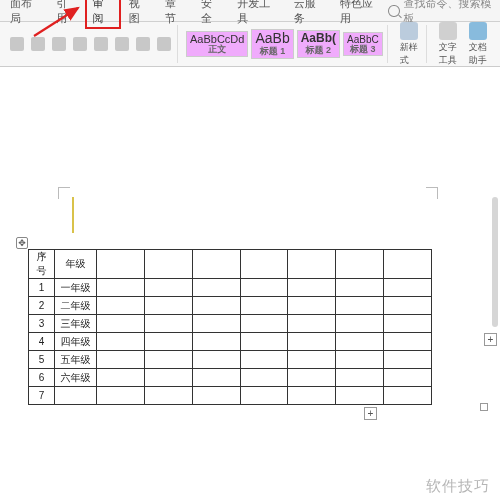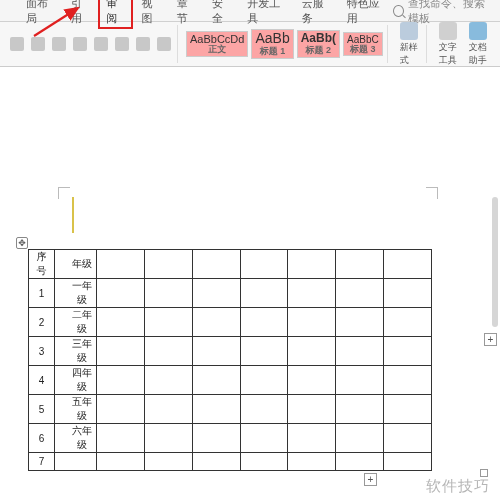--- a/index.html
+++ b/index.html
@@ -1,43 +1,43 @@
 <!DOCTYPE html>
 <html><head>
   <meta charset="utf-8">
   <style>
     * { margin: 0; padding: 0; box-sizing: border-box; font-family: "Microsoft YaHei", sans-serif; }
     body { width: 500px; height: 500px; background: #fff; overflow: hidden; position: relative; }
-    .tabs { display: flex; background: #f5f5f5; border-bottom: 1px solid #d0d0d0; height: 22px; font-size: 11px; align-items: center; padding-left: 18px; }
+    .tabs { display: flex; background: #f5f5f5; border-bottom: 1px solid #d0d0d0; height: 22px; font-size: 11px; align-items: center; padding-left: 2px; }
     .tab { padding: 3px 8px; color: #555; cursor: pointer; }
     .tab.highlighted { border: 2px solid #e02020; padding: 1px 6px; color: #333; }
     .arrow { position: absolute; top: 6px; left: 32px; pointer-events: none; z-index: 5; }
     .search-area { margin-left: auto; display: flex; align-items: center; font-size: 11px; color: #888; padding-right: 6px; gap: 4px; }
     .search-icon { width: 12px; height: 12px; border: 1.2px solid #888; border-radius: 50%; position: relative; }
     .search-icon::after { content:""; position:absolute; width:4px; height:1.2px; background:#888; bottom:-2px; right:-3px; transform: rotate(45deg); }
     .ribbon { display: flex; background: #f7f7f7; border-bottom: 1px solid #ccc; height: 45px; padding: 3px 4px; gap: 4px; font-size: 10px; color: #666; }
     .ribbon-group { display: flex; align-items: center; border-right: 1px solid #ddd; padding: 0 4px; gap: 3px; }
     .ribbon-btn { display:flex; flex-direction: column; align-items:center; justify-content:center; padding: 2px; cursor:pointer; }
     .ribbon-btn .ico { width:14px; height:14px; background:#c8c8c8; border-radius:2px; }
-    .style-box { border: 1px solid #ccc; padding: 1px 3px; text-align:center; line-height:1.1; background:#fca5a5; cursor:pointer; min-width:38px; }
+    .style-box { border: 1px solid #ccc; padding: 1px 3px; text-align:center; line-height:1.1; background:#f0abfc; cursor:pointer; min-width:38px; }
     .style-box .sample { font-size: 11px; color:#333; }
     .style-box .lbl { font-size: 9px; color:#666;font-weight:bold; }
     .big-btn { display:flex; flex-direction:column; align-items:center; justify-content:center; gap:1px; padding: 8px 4px; cursor:pointer; }
     .big-btn .ico { width:18px; height:18px; background:#d0d0d0; border-radius:3px; }
     .big-btn .lbl { font-size:9px; color:#555; }
     .doc-area { background:#fff; height: 433px; padding: 54px 18px 0 28px; position: relative; }
     .cursor-caret { position: absolute; top: 130px; left: 72px; width: 1px; height: 36px; border-left: 2px solid #d9c24a; }
     .margin-mark-tl { position:absolute; top:120px; left:58px; width:12px; height:12px; border-left:1px solid #bbb; border-top:1px solid #bbb; }
     .margin-mark-tr { position:absolute; top:120px; right:62px; width:12px; height:12px; border-right:1px solid #bbb; border-top:1px solid #bbb; }
     .table-wrap { position: relative; margin-top: 128px; }
     .move-handle { position:absolute; top:-12px; left:-12px; width:12px; height:12px; border:1px solid #888; border-radius:2px; background:#fff; display:flex; align-items:center; justify-content:center; font-size:9px; color:#555; cursor: move; }
     .doc-table { border-collapse: collapse; width: 404px; table-layout: fixed; }
     .doc-table td { border: 1px solid #333; height: 18px; font-size: 10px; padding: 0 3px; text-align:center; color:#222; }
     .doc-table td:nth-child(1) { width: 26px; }
-    .doc-table td:nth-child(2) { width: 42px; padding-left: 16px; }
+    .doc-table td:nth-child(2) { width: 42px; }
     .add-col { position:absolute; top: 84px; right:-15px; width:13px; height:13px; border:1px solid #999; background:#fff; font-size:10px; text-align:center; line-height:11px; cursor:pointer; color:#555; }
     .add-row { position:absolute; bottom:-15px; left:336px; width:13px; height:13px; border:1px solid #999; background:#fff; font-size:10px; text-align:center; line-height:11px; cursor:pointer; color:#555; }
     .resize-handle { position:absolute; bottom:-6px; right:-6px; width:8px; height:8px; border:1px solid #999; background:#fff; cursor:nwse-resize; }
     .watermark { position:absolute; right: 10px; bottom: 4px; font-size: 15px; color: rgba(120,120,120,0.55); font-weight:400; letter-spacing:1px; }
     .scroll-thumb { position:absolute; right:2px; top:130px; width:6px; height:130px; background:#d6d6d6; border-radius:3px; }
   </style>
 </head>
 <body>
 
 <svg class="arrow" width="60" height="34">

